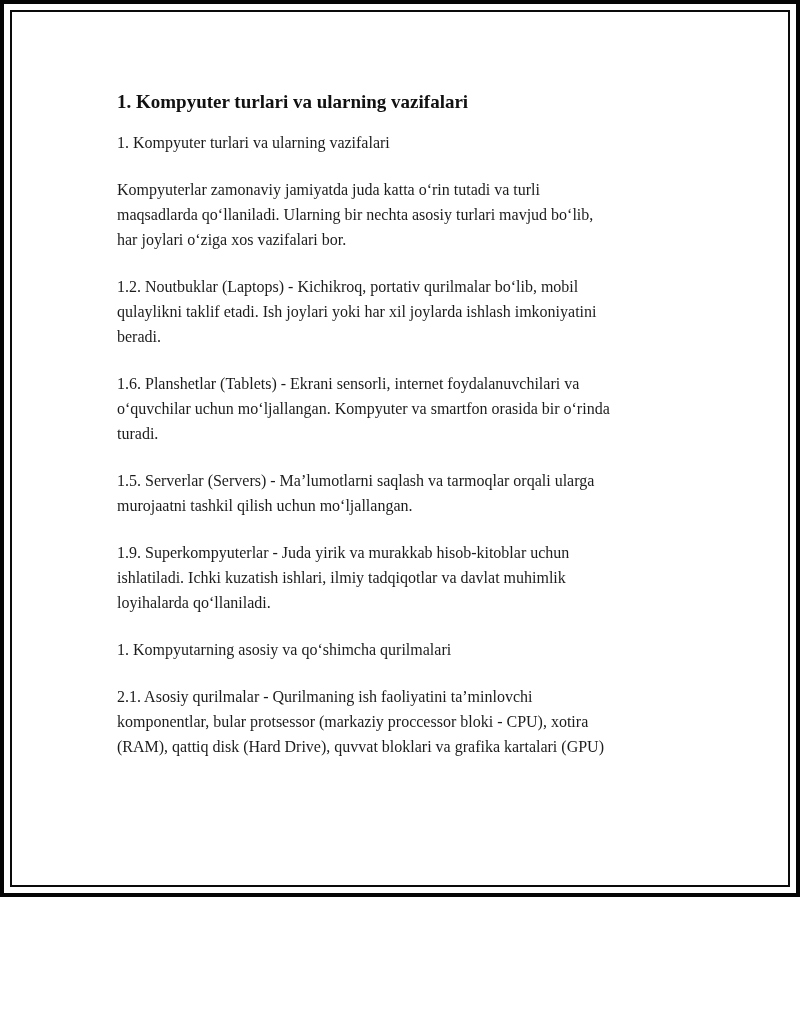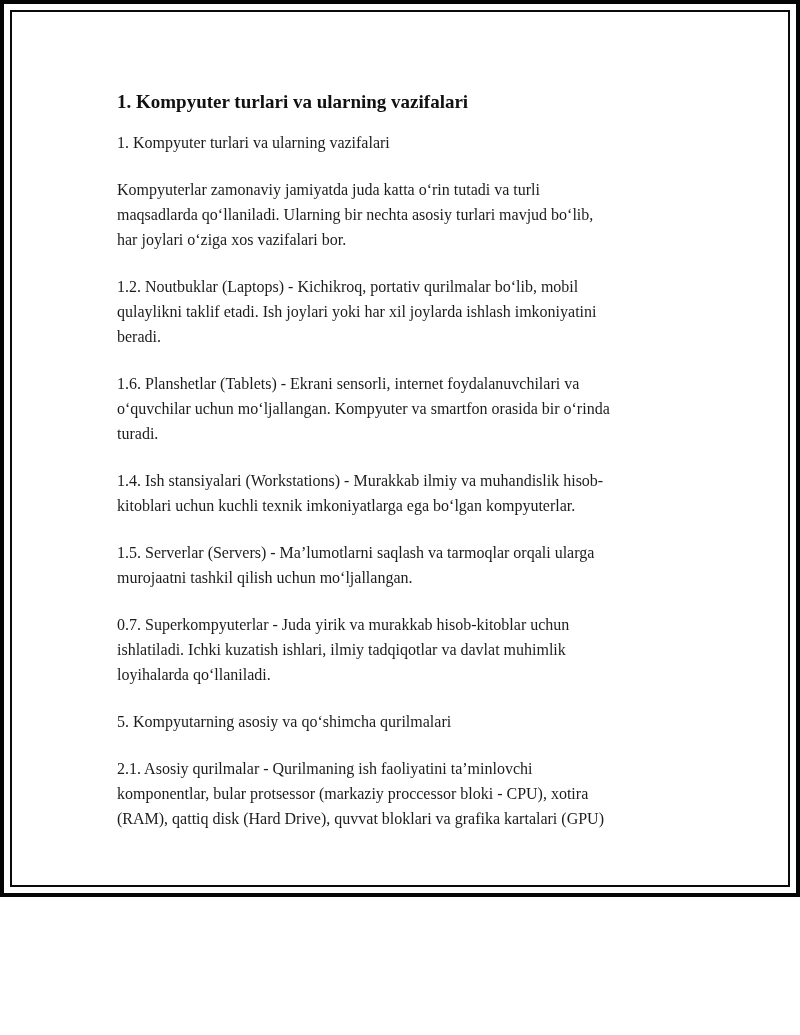--- a/index.html
+++ b/index.html
@@ -68,29 +68,27 @@
 
 
     <p class="doc-paragraph">1.2. Noutbuklar (Laptops) - Kichikroq, portativ qurilmalar bo‘lib, mobil
 qulaylikni taklif etadi. Ish joylari yoki har xil joylarda ishlash imkoniyatini
 beradi.</p>
 
     <p class="doc-paragraph">1.6. Planshetlar (Tablets) - Ekrani sensorli, internet foydalanuvchilari va
 o‘quvchilar uchun mo‘ljallangan. Kompyuter va smartfon orasida bir o‘rinda
 turadi.</p>
 
-    <p class="doc-paragraph">1.4. Ish stansiyalari (Workstations) - Murakkab ilmiy va muhandislik hisob-
-kitoblari uchun kuchli texnik imkoniyatlarga ega bo‘lgan kompyuterlar.</p>
 
     <p class="doc-paragraph">1.5. Serverlar (Servers) - Ma’lumotlarni saqlash va tarmoqlar orqali ularga
 murojaatni tashkil qilish uchun mo‘ljallangan.</p>
 
-    <p class="doc-paragraph">0.7. Superkompyuterlar - Juda yirik va murakkab hisob-kitoblar uchun
+    <p class="doc-paragraph">1.9. Superkompyuterlar - Juda yirik va murakkab hisob-kitoblar uchun
 ishlatiladi. Ichki kuzatish ishlari, ilmiy tadqiqotlar va davlat muhimlik
 loyihalarda qo‘llaniladi.</p>
 
-    <p class="doc-paragraph">5. Kompyutarning asosiy va qo‘shimcha qurilmalari</p>
+    <p class="doc-paragraph">1. Kompyutarning asosiy va qo‘shimcha qurilmalari</p>
 
     <p class="doc-paragraph">2.1. Asosiy qurilmalar - Qurilmaning ish faoliyatini ta’minlovchi
 komponentlar, bular protsessor (markaziy proccessor bloki - CPU), xotira
 (RAM), qattiq disk (Hard Drive), quvvat bloklari va grafika kartalari (GPU)</p>
   </div>
 </div>
 
 </body></html>

